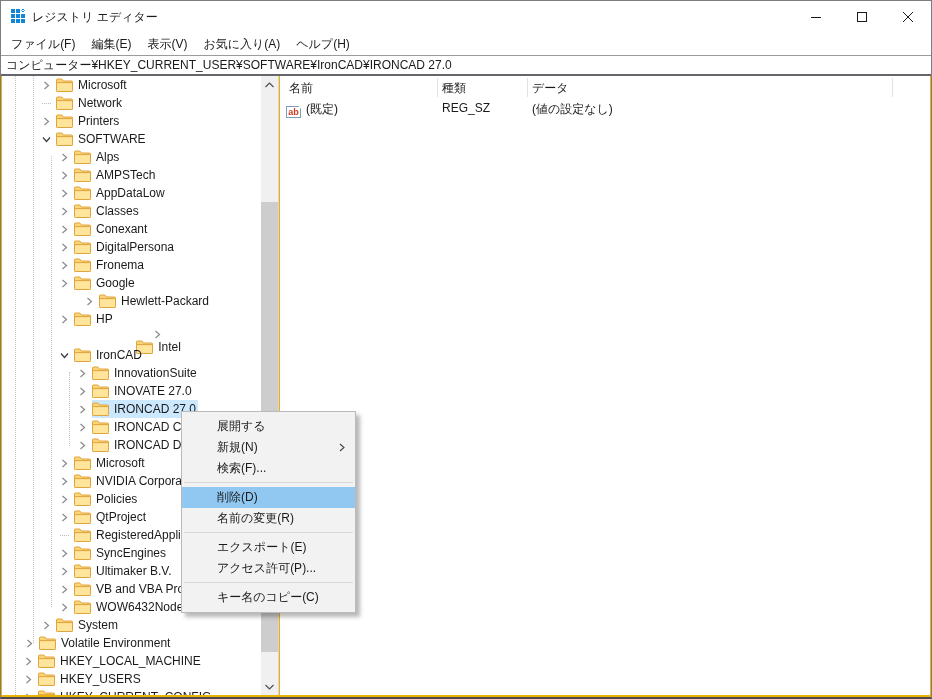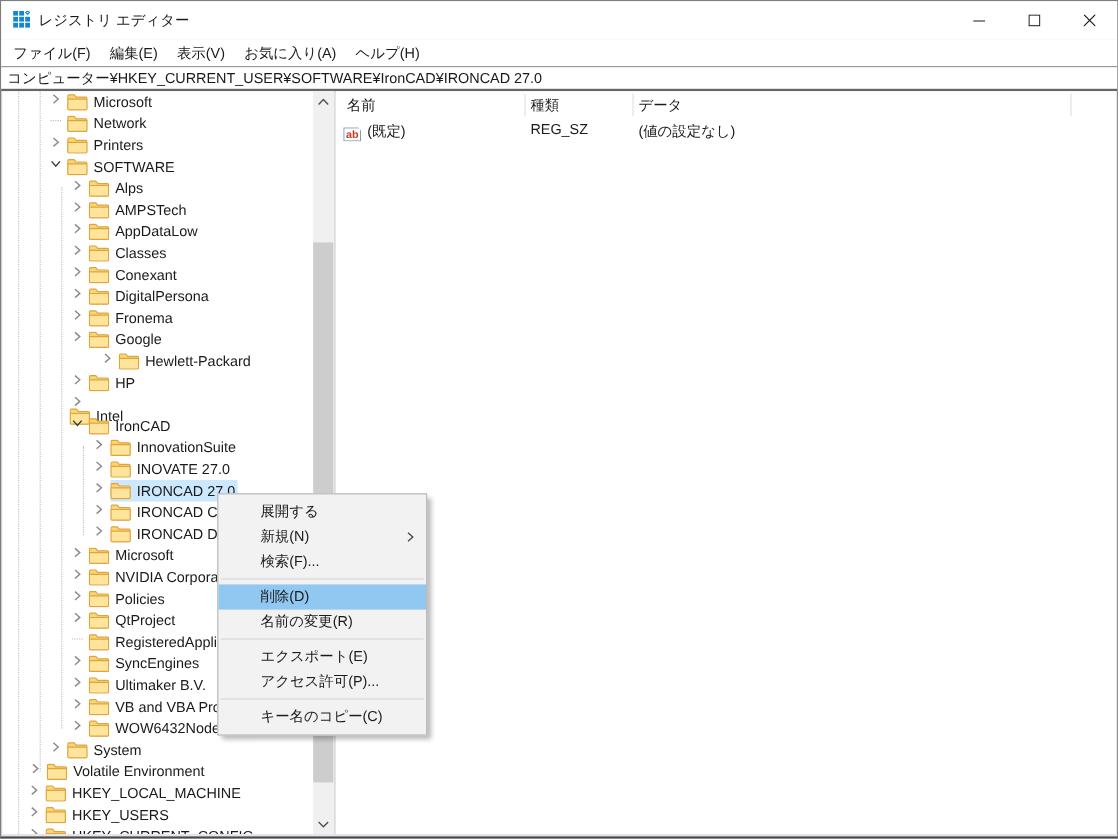--- a/index.html
+++ b/index.html
@@ -1,42 +1,42 @@
 <!DOCTYPE html>
 <html style="--selection: #cce8ff; --menu-highlight: #90c8f2; --menu-bg: #f2f2f2; --scroll-track: #f0f0f0; --scroll-thumb: #cdcdcd; --folder-front: #ffe49c; --folder-back: #fcd575; --folder-border: #dfa43c;"><head>
 <meta charset="utf-8">
 <style>
   html,body{margin:0;padding:0;}
   body{
     width:932px;height:699px;overflow:hidden;position:relative;
     font-family:"Liberation Sans","DejaVu Sans",sans-serif;
     font-size:12px;color:#1a1a1a;background:#fff;
   }
-  .window{position:absolute;inset:0;box-sizing:border-box;background:#e5e5e5;
+  .window{position:absolute;inset:0;box-sizing:border-box;background:#eab308;
     border:1px solid #7d7d7f;border-bottom:2px solid #4b4b4e;}
   
   .titlebar{height:32px;display:flex;align-items:center;background:#fff;}
   .app-icon{margin:0 6px 0 9px;width:16px;height:16px;flex:none;display:inline-flex;}
   .title{font-size:12px;white-space:nowrap;}
   .win-controls{margin-left:auto;display:flex;height:100%;}
   .win-btn{width:46px;height:100%;display:flex;align-items:center;justify-content:center;
     background:transparent;border:none;padding:0;cursor:default;}
   
   .menubar{height:22px;display:flex;align-items:center;padding-left:2px;background:#fff;}
   .menu-item{padding:3px 8px;white-space:nowrap;}
   
   .addressbar{height:21px;box-sizing:border-box;border-top:1px solid #9b9b9b;
     border-bottom:2px solid #66666a;display:flex;align-items:center;padding-left:5px;
     background:#fff;white-space:nowrap;}
   
   .tree-pane{position:absolute;left:1px;top:75px;width:277px;bottom:2px;overflow:hidden;
     background:#fff;border-right:1px solid #d6d6d6;box-sizing:border-box;}
   .tree-rows{position:absolute;left:0;top:0;right:17px;bottom:0;overflow:hidden;}
   .guide{position:absolute;width:0;border-left:1px dotted #c3c3c3;pointer-events:none;}
-  .trow{height:18px;display:flex;align-items:flex-start;white-space:nowrap;position:relative;}
+  .trow{height:18px;display:flex;align-items:center;white-space:nowrap;position:relative;}
   .chev{width:12px;height:12px;flex:none;display:inline-flex;align-items:center;
     justify-content:center;margin-right:4px;}
   .dots{display:inline-block;width:9px;height:0;border-top:1px dotted #bdbdbd;}
   .rc{display:inline-flex;align-items:center;height:18px;padding-right:2px;}
   .rc.sel{background:var(--selection);}
   .folder{width:17px;height:14px;flex:none;margin:0 3px 0 0;display:inline-flex;}
   .lbl{padding-left:2px;}
   
   .scrollbar{position:absolute;top:0;right:0;width:17px;bottom:0;background:var(--scroll-track);}
   .sb-btn{position:absolute;left:0;width:17px;height:17px;display:flex;align-items:center;

